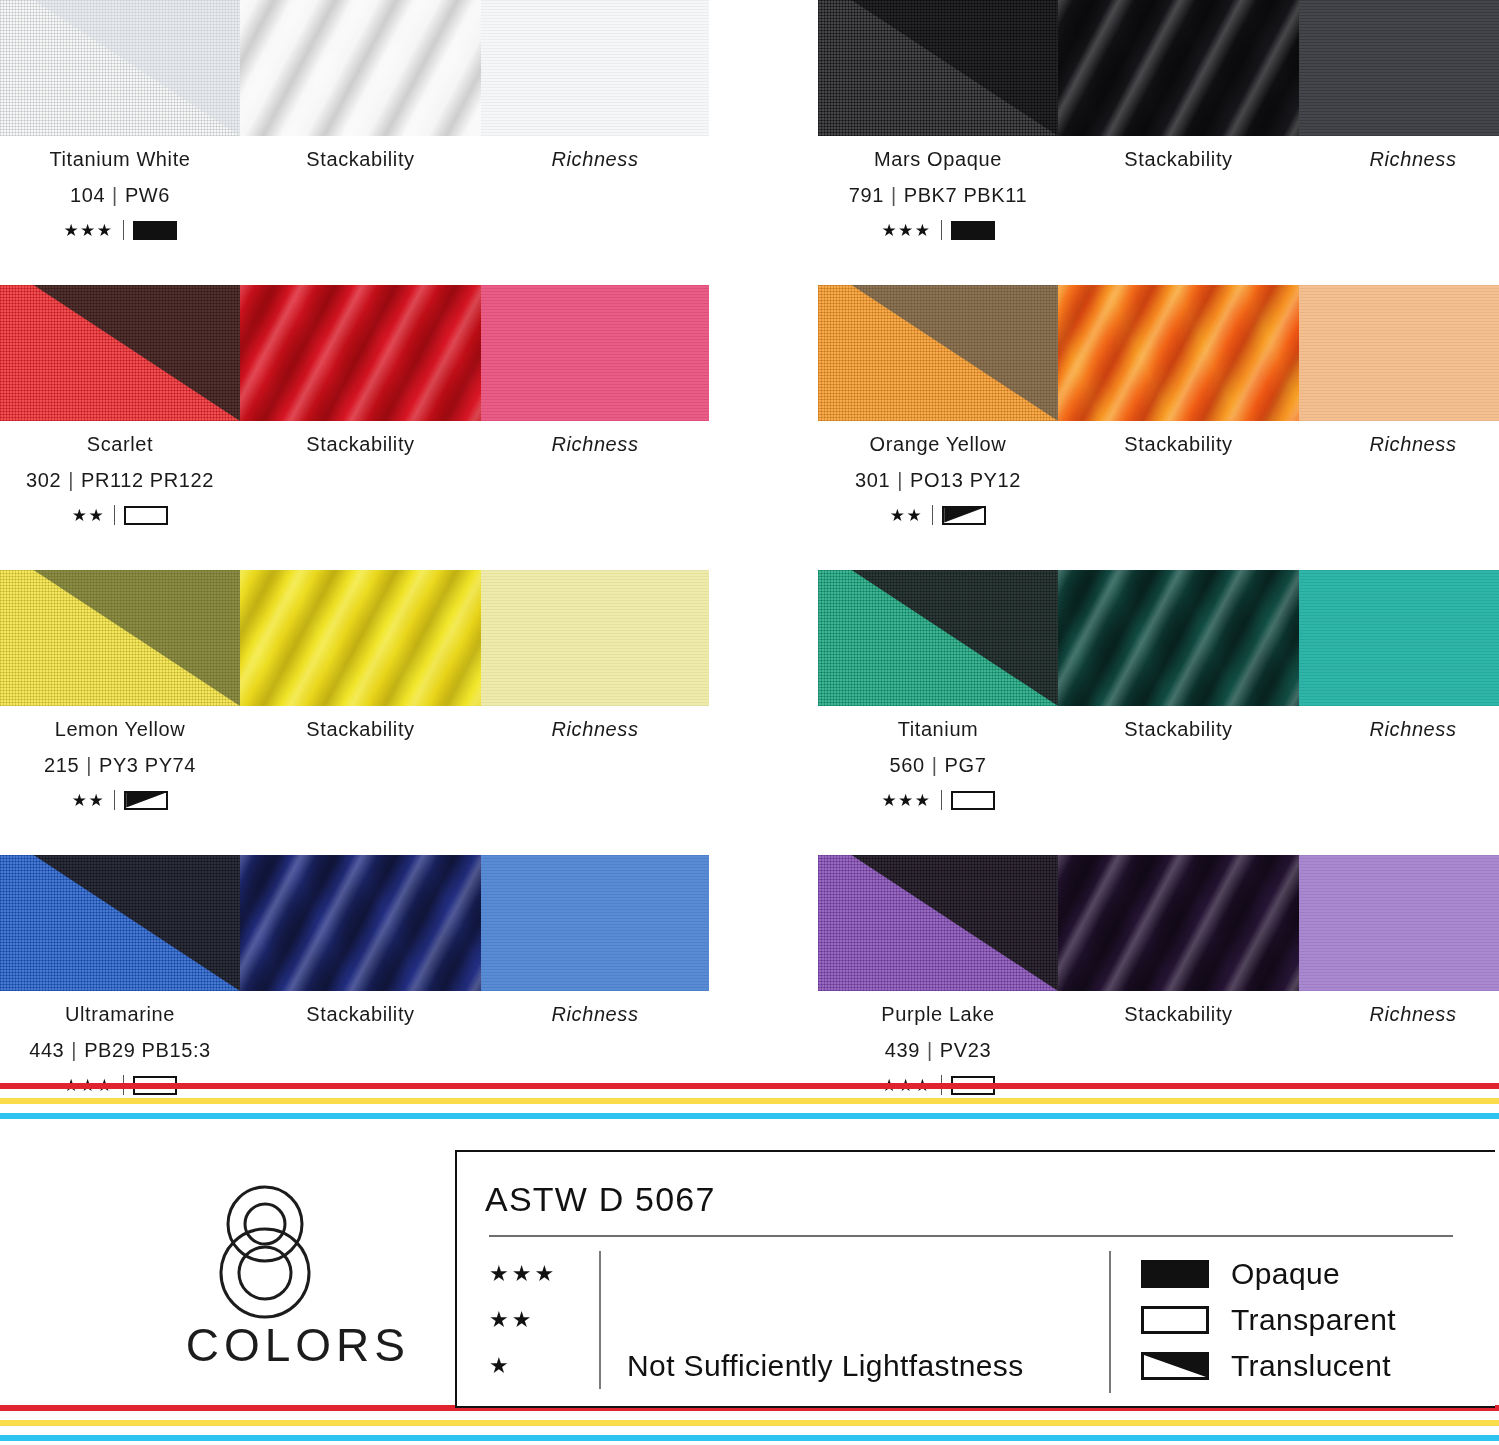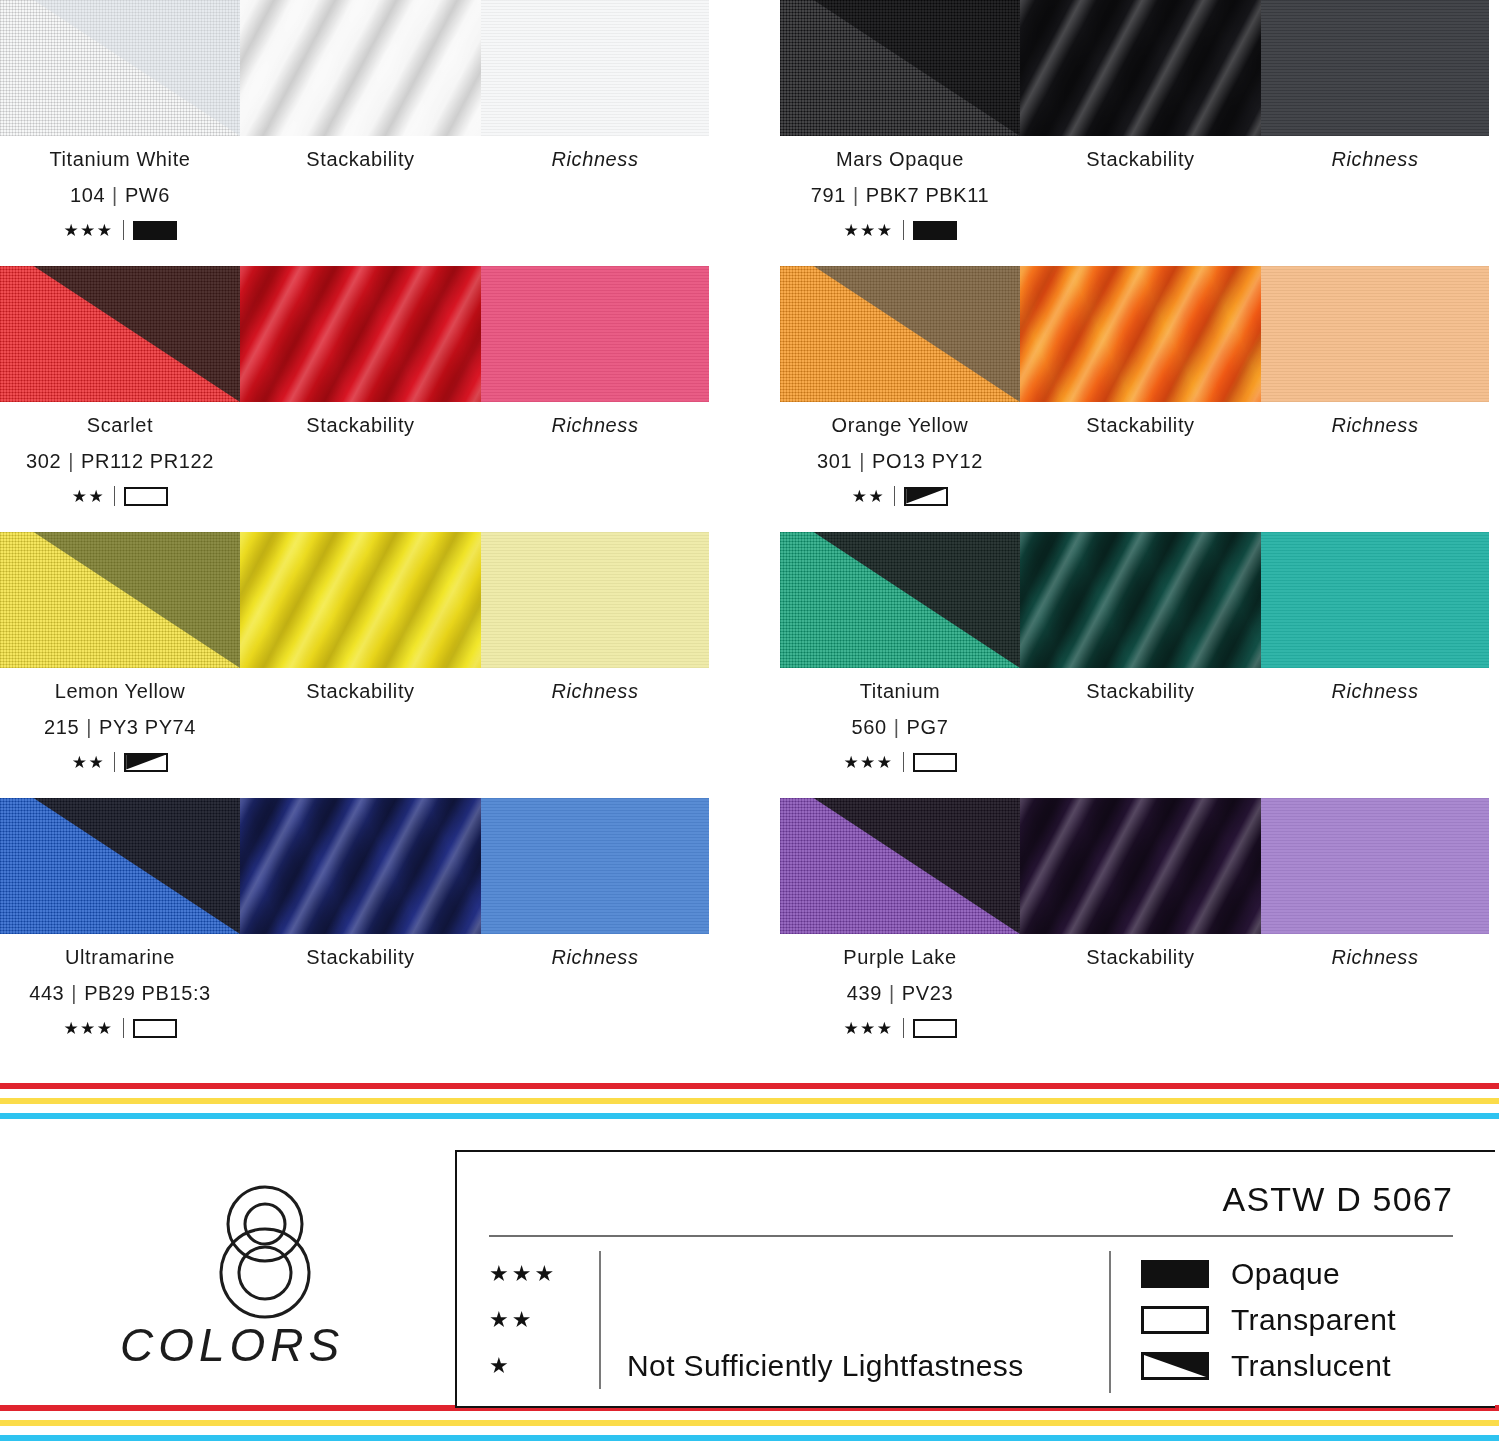--- a/index.html
+++ b/index.html
@@ -19,20 +19,21 @@
   
   .grid {
     position: absolute;
     left: 0;
     top: 0;
     width: 1499px;
     height: 1060px;
     display: grid;
     grid-template-columns: 710px 70px 710px;
     grid-template-rows: 266px 266px 266px 266px;
+    gap: 19px;
   }
   .spacer { }
 
   .card {
     position: relative;
   }
 
   .swatch {
     position: relative;
     width: 709px;
@@ -200,22 +201,21 @@
     left: 0;
     top: 1150px;
     width: 1499px;
     height: 250px;
   }
   .logo {
     position: absolute;
     left: 120px;
     top: 30px;
     width: 290px;
-    text-align: left;
-    font-style: italic;
+    text-align: right;
   }
   .logo svg { display: block; margin: 0 auto; }
   .logo-word {
     font-size: 46px;
     letter-spacing: 5px;
     color: #1c1c1c;
     margin-top: -2px;
     font-weight: 300;
   }
 
@@ -225,23 +225,23 @@
     top: 0;
     width: 1040px;
     height: 258px;
     border: 2px solid #111;
     border-right: none;
     box-sizing: border-box;
     background: #fff;
   }
   .legend-top {
     display: flex;
-    justify-content: flex-end;
+    justify-content: flex-start;
     align-items: flex-end;
-    padding: 28px 42px 0 16px;
+    padding: 28px 42px 0 28px;
   }
   .legend-title {
     font-size: 34px;
     letter-spacing: 1.2px;
     color: #111;
     white-space: nowrap;
   }
   .legend-rule {
     height: 2px;
     background: #6f6f6f;

